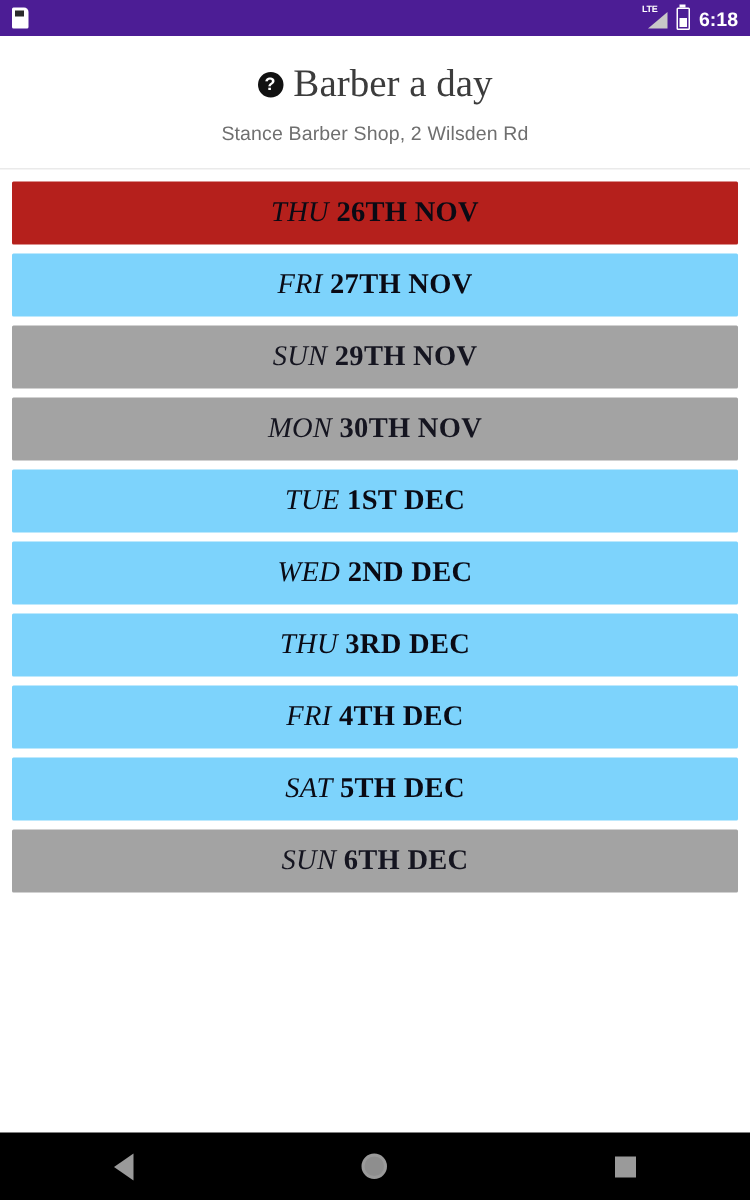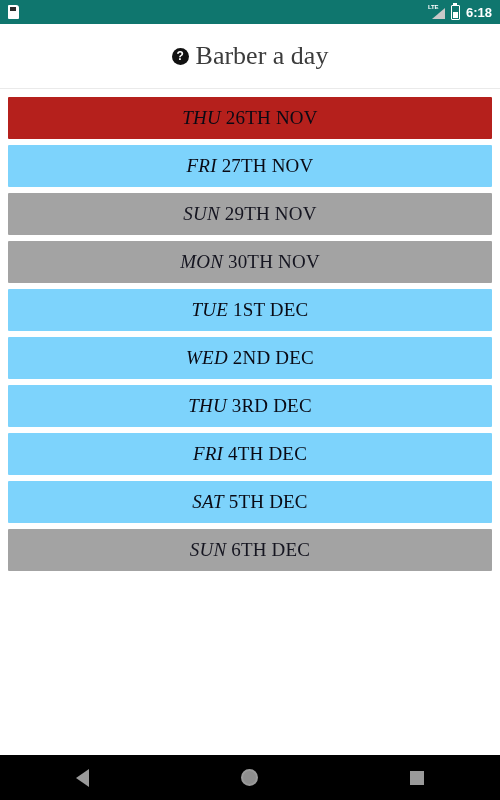--- a/index.html
+++ b/index.html
@@ -11,21 +11,21 @@
     width: 500px;
     height: 800px;
     overflow: hidden;
     font-family: "Liberation Sans", sans-serif;
     position: relative;
   }
 
   
   .status-bar {
     height: 24px;
-    background: #0f766e;
+    background: #4c1d95;
     display: flex;
     align-items: center;
     justify-content: space-between;
     padding: 0 8px;
     box-sizing: border-box;
   }
   .status-left { display: flex; align-items: center; gap: 5px; }
   .status-right {
     display: flex;
     align-items: center;
@@ -159,21 +159,21 @@
     font-size: 19px;
     color: #0a0a14;
     white-space: nowrap;
     letter-spacing: 0.2px;
   }
   .day-label .dow {
     font-style: italic;
     font-weight: normal;
   }
   .day-label .date {
-    font-weight: normal;
+    font-weight: bold;
     font-style: normal;
   }
   .day-row.unavailable .day-label .dow { color: #151520; }
   .day-row.unavailable .day-label .date { color: #151520; }
 
   
   .nav-bar {
     position: absolute;
     bottom: 0; left: 0; right: 0;
     height: 45px;
@@ -215,20 +215,21 @@
     <span class="battery-icon"></span>
     <span>6:18</span>
   </div>
 </div>
 
 <div class="header">
   <h1 class="page-title">
     <span class="help-icon">?</span>
     <span>Barber a day</span>
   </h1>
+  <div class="page-subtitle">Stance Barber Shop, 2 Wilsden Rd</div>
   <div class="header-divider"></div>
 </div>
 
 <div class="day-list" id="day-list">
     <div class="day-row selected">
       <span class="day-label"><span class="dow">THU</span> <span class="date">26TH NOV</span></span>
     </div>
     <div class="day-row available">
       <span class="day-label"><span class="dow">FRI</span> <span class="date">27TH NOV</span></span>
     </div>

